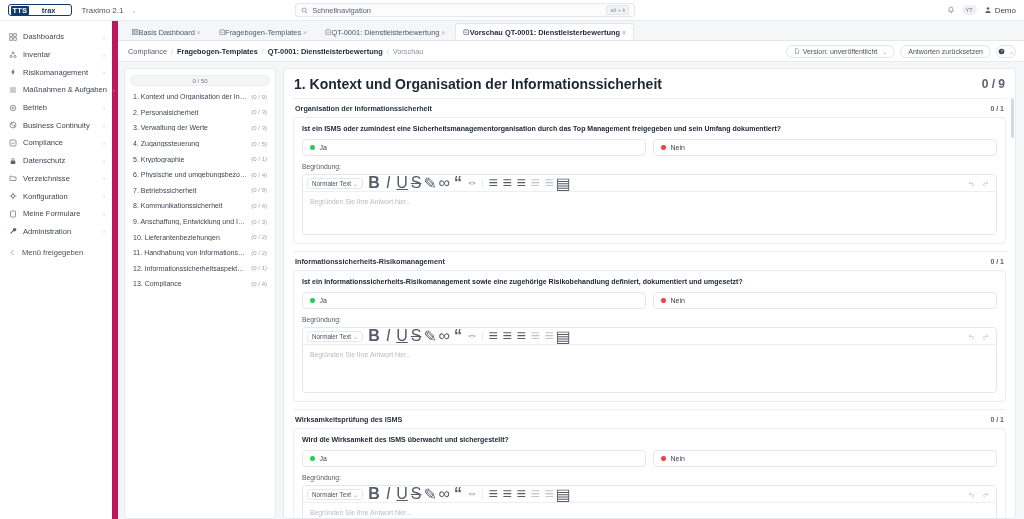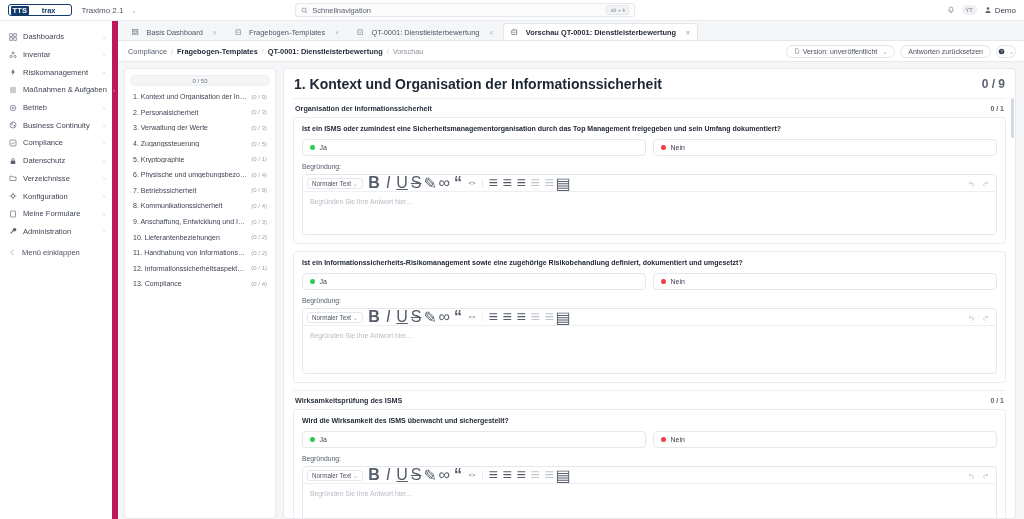--- a/index.html
+++ b/index.html
@@ -73,21 +73,21 @@
 
   
   .maincol { flex: 1; display: flex; flex-direction: column; min-width: 0; background: #f4f6f8; }
 
   .tabstrip {
     height: 20px; min-height: 20px; display: flex; align-items: flex-end;
     background: #f4f6f8; padding-left: 6px; gap: 2px;
     border-bottom: 1px solid #e3e7ec;
   }
   .tab {
-    height: 17px; display: flex; align-items: center; gap: 8px;
+    height: 17px; display: flex; align-items: center; gap: 0;
     padding: 0 7px; font-size: 7.4px; color: #4f5663;
     border-radius: 3px 3px 0 0; cursor: pointer; white-space: nowrap;
     border: 1px solid transparent; border-bottom: none;
   }
   .tab.active {
     background: #ffffff; color: #1f2733; font-weight: 700;
     border-color: #e3e7ec;
   }
   .tab .tab-x { font-size: 6.5px; color: #a9b0bb; margin-left: 2px; }
 
@@ -379,21 +379,21 @@
         <span class="side-label">Administration</span>
         <span class="side-chev">›</span>
       </div>
 
       <div class="side-item side-collapse">
         <span class="ico">
             <svg width="7" height="7" viewBox="0 0 16 16">
               <path d="M10 2.5 4.5 8l5.5 5.5" fill="none" stroke="#7b8391" stroke-width="1.5"></path>
             </svg>
           </span>
-        <span class="side-label">Menü einklappen</span>
+        <span class="side-label">Menü freigegeben</span>
       </div>
     </nav>
 
     <div class="maincol">
 
       <div class="tabstrip">
         <div class="tab">
           <span class="ico">
               <svg width="6.5" height="6.5" viewBox="0 0 16 16">
                 <rect x="1.5" y="1.5" width="5" height="5" fill="none" stroke="#6c7480" stroke-width="1.6"></rect>
@@ -592,20 +592,24 @@
                           </svg>
                         </span>
                     </span>
                   </div>
                   <div class="eta">Begründen Sie Ihre Antwort hier...</div>
                 </div>
               </div>
             </div>
 
             <div class="section">
+              <div class="section-head">
+                <h2>Informationssicherheits-Risikomanagement</h2>
+                <span class="cnt">0 / 1</span>
+              </div>
               <div class="qcard">
                 <div class="qtext">Ist ein Informationssicherheits-Risikomanagement sowie eine zugehörige Risikobehandlung definiert, dokumentiert und umgesetzt?</div>
                 <div class="opts">
                   <div class="opt">
                     <span class="dot" style="background:#2fcc52"></span>
                     <span>Ja</span>
                   </div>
                   <div class="opt">
                     <span class="dot" style="background:#f0414a"></span>
                     <span>Nein</span>

